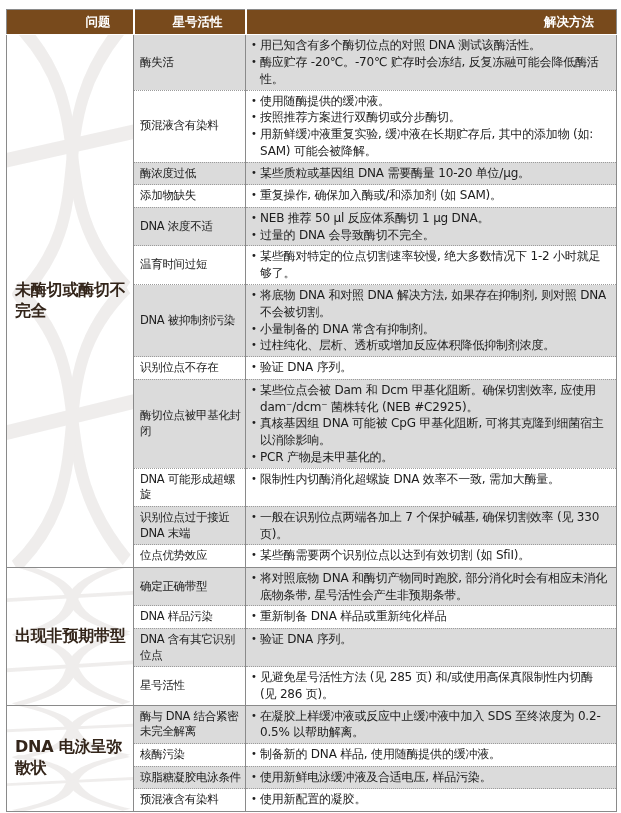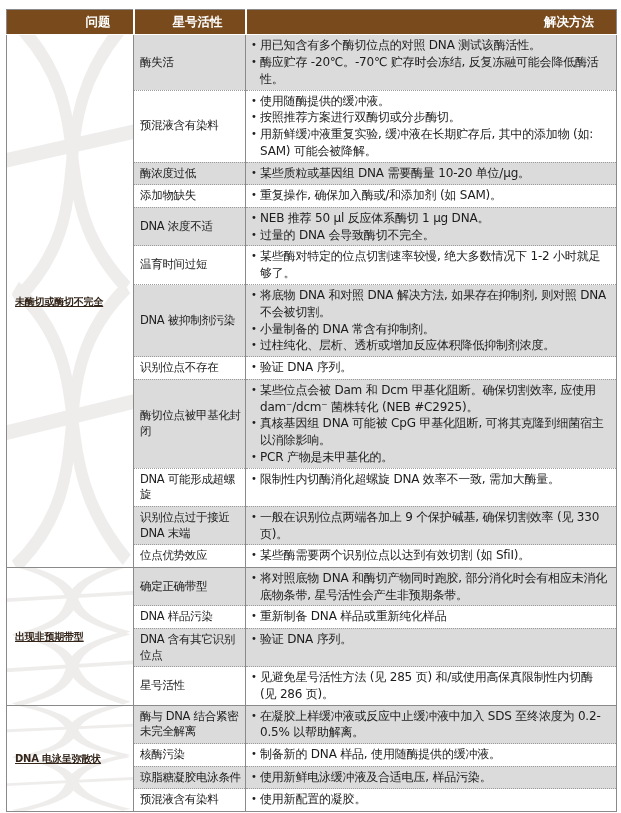--- a/index.html
+++ b/index.html
@@ -33,22 +33,22 @@
   th + th{border-left:2px solid #ffffff;}
   td{
     vertical-align:top;font-size:12px;line-height:1.4;
   }
   td.problem{
     position:relative;overflow:hidden;background:#ffffff;
     vertical-align:middle;padding:4px 4px 4px 8px;
   }
   .plabel{
     position:relative;z-index:2;display:block;
-    font-weight:bold;font-size:10px;color:var(--label-ink);
-    letter-spacing:-0.2px;line-height:1.3;text-decoration:underline;
+    font-weight:bold;font-size:16px;color:var(--label-ink);
+    letter-spacing:-0.2px;line-height:1.3;
   }
   svg.wm{position:absolute;z-index:1;left:0;top:0;width:100%;height:100%;}
   td.cause{
     vertical-align:middle;
     border-left:1px solid var(--border);
     padding:3px 4px 3px 6px;
     font-size:11.5px;letter-spacing:-0.3px;line-height:1.35;margin-left:12px;
   }
   td.solution{
     border-left:1px solid var(--border);
@@ -212,21 +212,21 @@
             <span class="dot">•</span>
             <span class="btext">限制性内切酶消化超螺旋 DNA 效率不一致, 需加大酶量。</span>
           </div>
         </td>
       </tr>
       <tr class="gray">
         <td class="cause">识别位点过于接近 DNA 末端</td>
         <td class="solution">
           <div class="bline">
             <span class="dot">•</span>
-            <span class="btext">一般在识别位点两端各加上 9 个保护碱基, 确保切割效率 (见 330 页)。</span>
+            <span class="btext">一般在识别位点两端各加上 7 个保护碱基, 确保切割效率 (见 330 页)。</span>
           </div>
         </td>
       </tr>
       <tr class="plain">
         <td class="cause">位点优势效应</td>
         <td class="solution">
           <div class="bline">
             <span class="dot">•</span>
             <span class="btext">某些酶需要两个识别位点以达到有效切割 (如 SfiI)。</span>
           </div>

